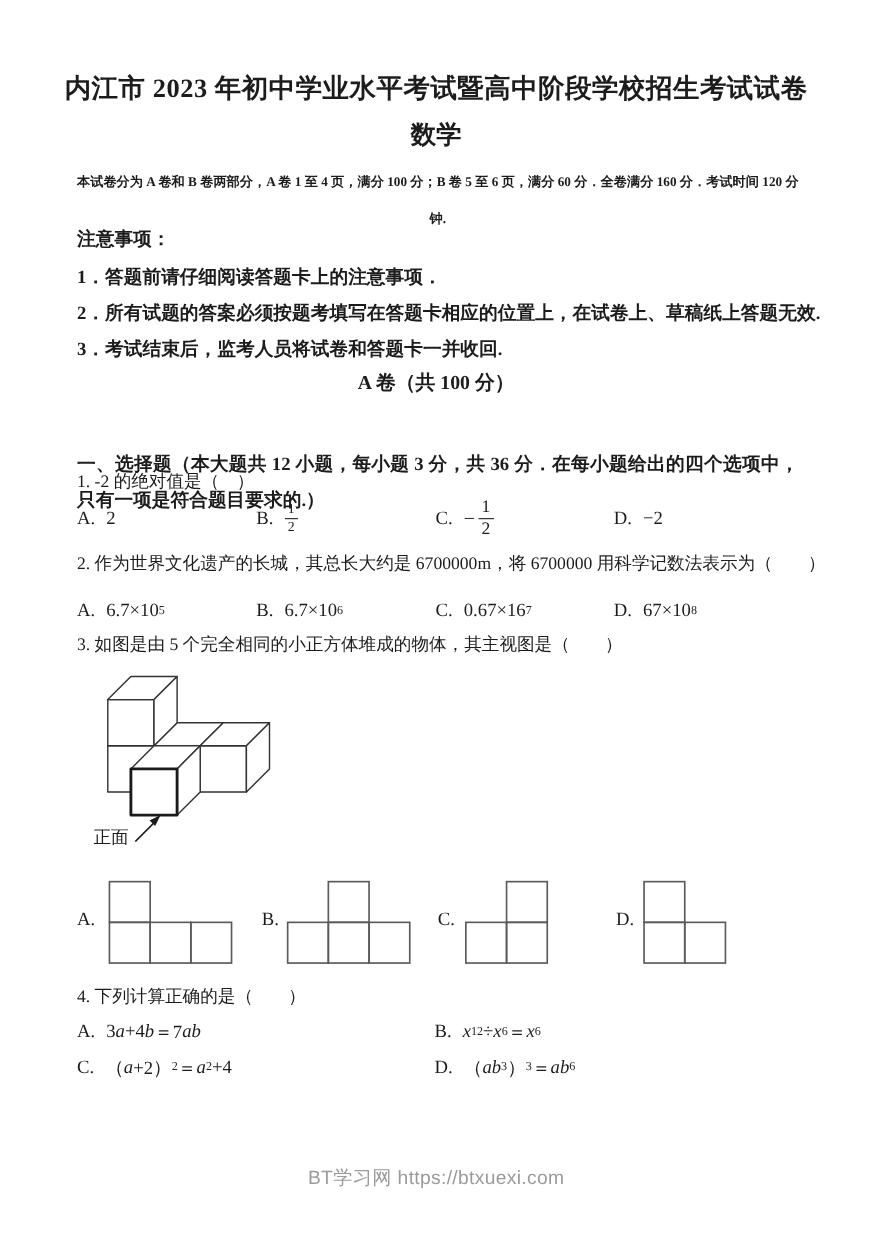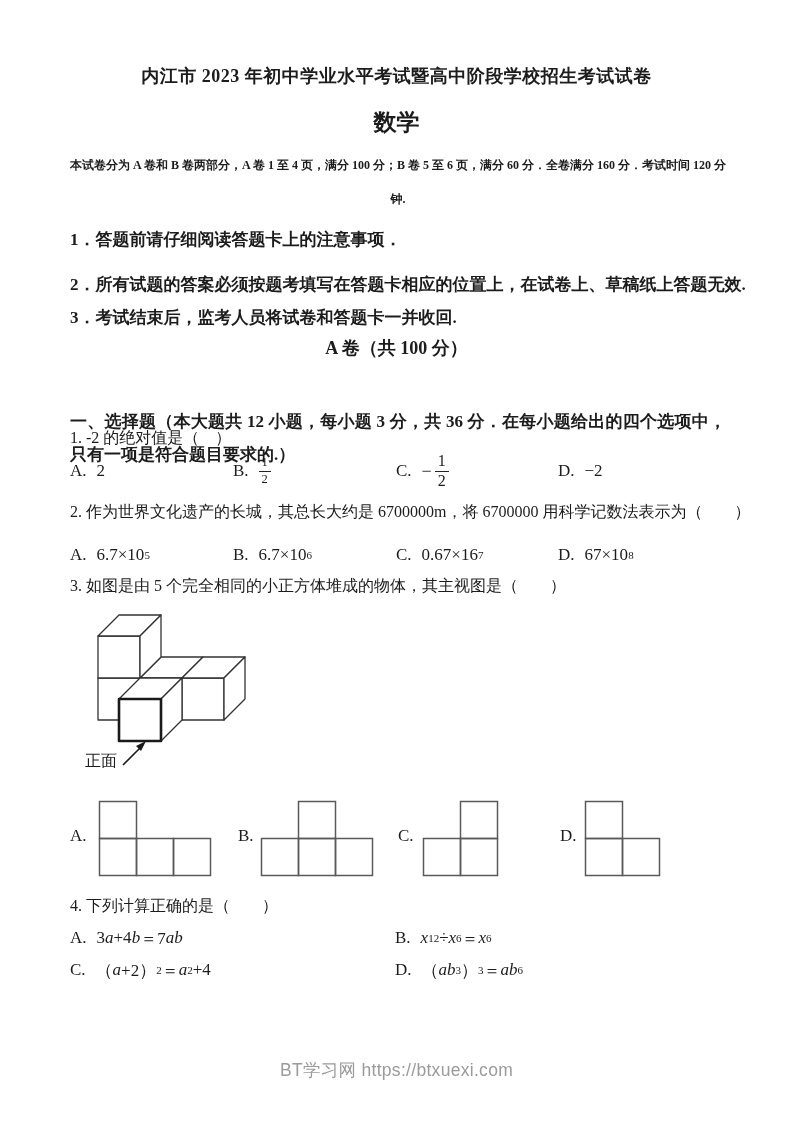--- a/index.html
+++ b/index.html
@@ -10,26 +10,26 @@
     background:#ffffff;
     font-family:"Liberation Serif","DejaVu Serif",serif;
     color:#1c1c1c;
     overflow:hidden;
   }
   .abs{position:absolute;}
   .full{left:0;width:793px;}
   .body-col{left:70px;width:656px;}
   .center{text-align:center;}
   .bold{font-weight:700;}
-  .doc-title{top:64px;font-size:18px;letter-spacing:.5px;}
+  .doc-title{top:64px;font-size:24px;letter-spacing:.5px;}
   .doc-subject{top:107px;font-size:23px;}
   .intro{top:148px;font-size:12px;line-height:34px;text-align:justify;text-align-last:center;}
   .notes-title{top:206px;font-size:17px;}
   .note-line{font-size:17px;white-space:nowrap;}
-  .n1{top:228px;} .n2{top:273px;text-align:center;} .n3{top:306px;}
+  .n1{top:240px;} .n2{top:273px;text-align:center;} .n3{top:306px;}
   .section-title{top:336px;font-size:18px;}
   .part-title{top:365px;font-size:17px;line-height:33px;text-align:justify;margin-top:40px;}
   .stem{font-size:16px;white-space:nowrap;}
   .q1s{top:428px;} .q2s{top:502px;} .q3s{top:576px;} .q4s{top:896px;} .q5s{top:990px;}
   .opt-row{position:absolute;left:70px;width:680px;height:46px;}
   .r-q1{top:448px;} .r-q2{top:532px;}
   .r-q4a{top:924px;height:28px;} .r-q4b{top:956px;height:28px;}
   .opt{position:absolute;top:0;display:inline-flex;align-items:center;height:100%;
        font-size:17px;white-space:nowrap;}
   .opt-label{margin-right:10px;}
@@ -56,20 +56,21 @@
 <body>
 
 <div class="page">
 
   <div class="abs full center bold doc-title">内江市 2023 年初中学业水平考试暨高中阶段学校招生考试试卷</div>
 
   <div class="abs full center bold doc-subject">数学</div>
 
   <div class="abs body-col bold intro">本试卷分为 A 卷和 B 卷两部分，A 卷 1 至 4 页，满分 100 分；B 卷 5 至 6 页，满分 60 分．全卷满分 160 分．考试时间 120 分钟.</div>
 
+  <div class="abs body-col bold notes-title">注意事项：</div>
   <div class="abs body-col bold note-line n1">1．答题前请仔细阅读答题卡上的注意事项．</div>
   <div class="abs body-col bold note-line n2">2．所有试题的答案必须按题考填写在答题卡相应的位置上，在试卷上、草稿纸上答题无效.</div>
   <div class="abs body-col bold note-line n3">3．考试结束后，监考人员将试卷和答题卡一并收回.</div>
 
   <div class="abs full center bold section-title">A 卷（共 100 分）</div>
 
   <div class="abs body-col bold part-title">一、选择题（本大题共 12 小题，每小题 3 分，共 36 分．在每小题给出的四个选项中，只有一项是符合题目要求的.）</div>
 
   <div class="abs body-col stem q1s">1. -2 的绝对值是（　）</div>
   <div class="opt-row r-q1">

